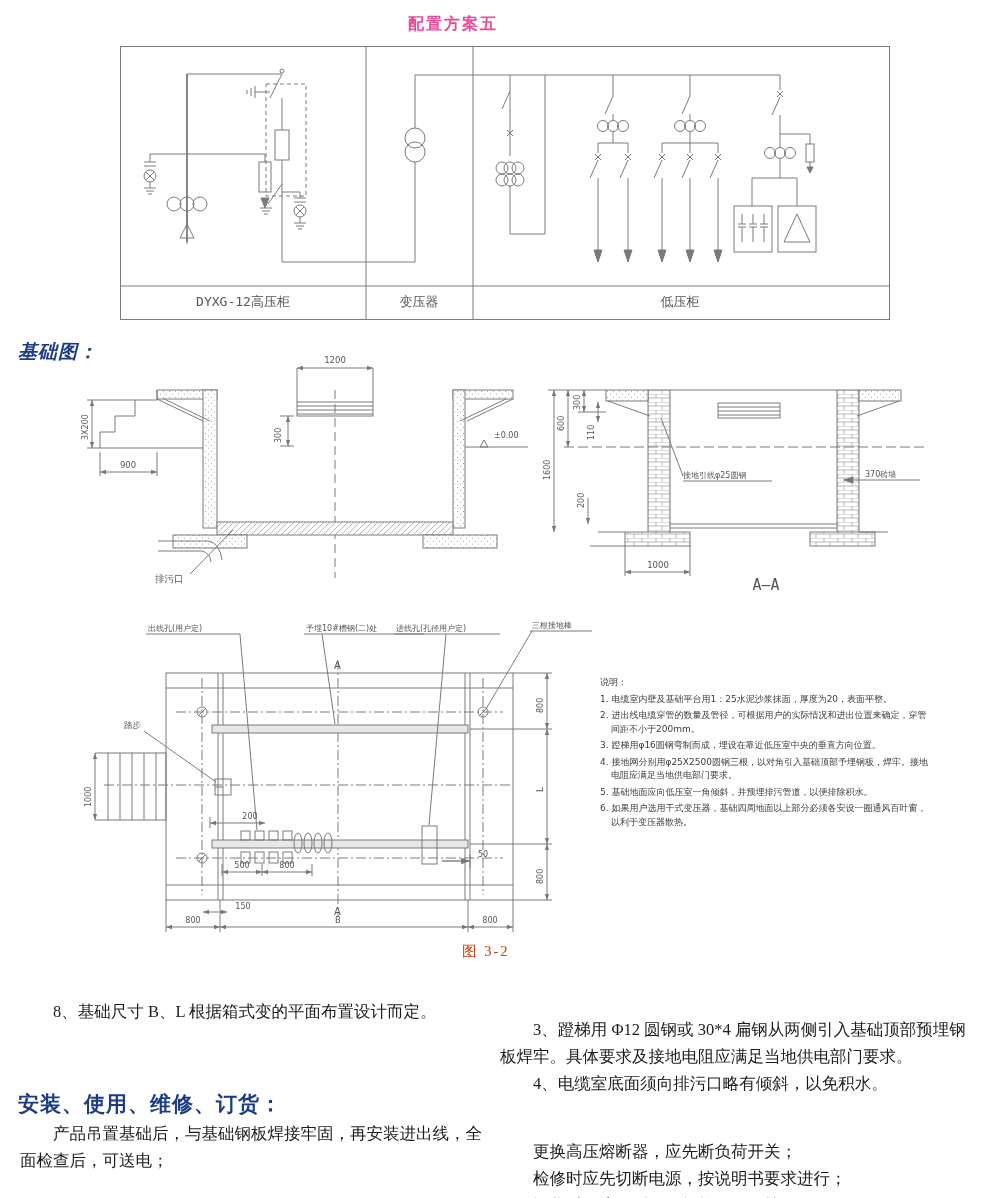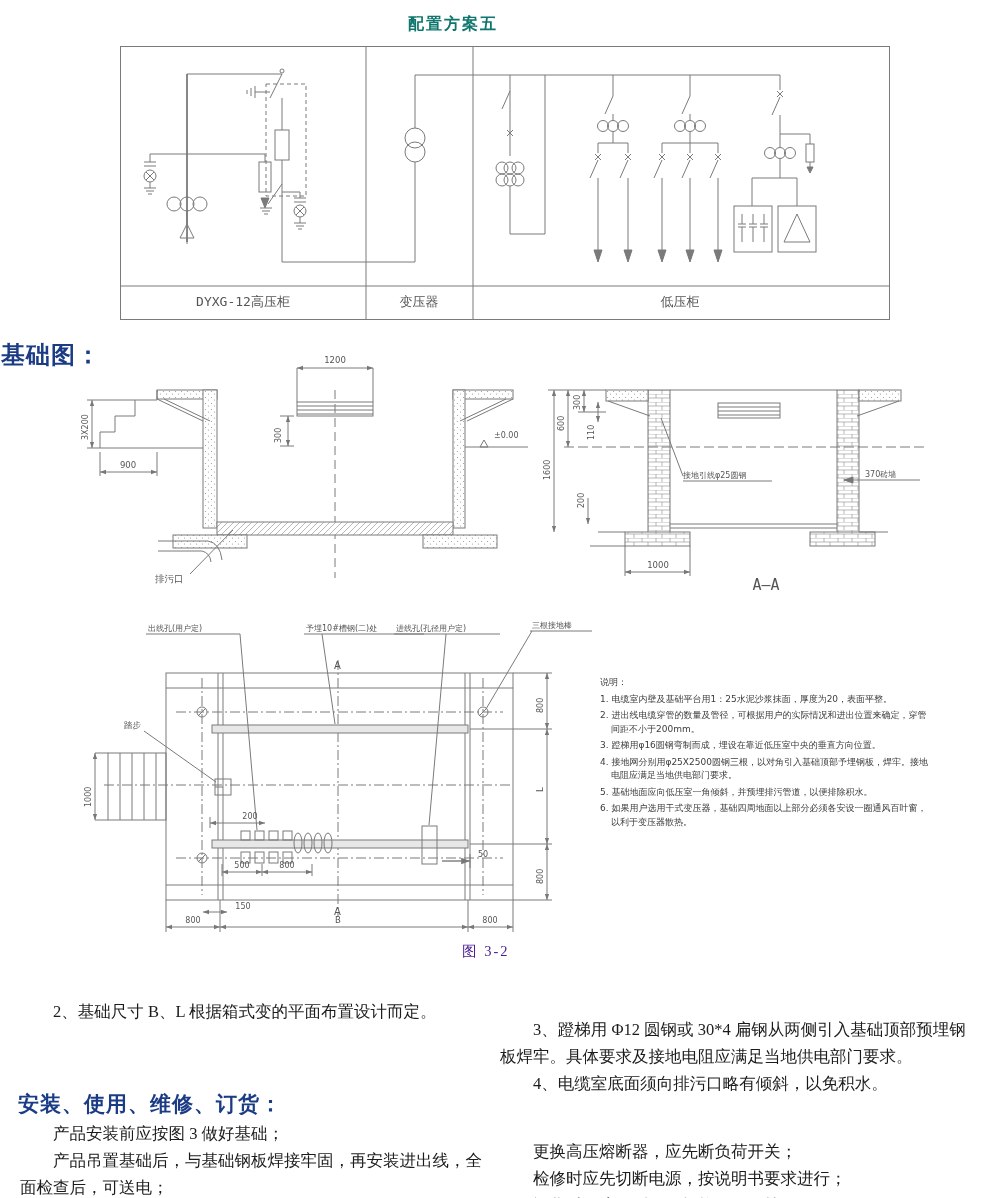--- a/index.html
+++ b/index.html
@@ -4,41 +4,41 @@
 <style>
   html,body{margin:0;padding:0;}
   body{
     width:990px;height:1198px;position:relative;background:#ffffff;
     font-family:"Liberation Serif","DejaVu Serif",serif;color:#1b1b1b;
     overflow:hidden;
   }
   .abs{position:absolute;}
   .page-title{
     top:14px;left:0;width:906px;text-align:center;
-    font-size:16px;font-weight:bold;letter-spacing:2px;color:#0f766e;
+    font-size:16px;font-weight:bold;letter-spacing:2px;color:#ec4899;
   }
   .blue-head{
     color:#1b3c85;font-weight:bold;font-family:"Liberation Sans","DejaVu Sans",sans-serif;
   }
-  .head1{top:339px;left:1px;font-size:24px;letter-spacing:1px;}
+  .head1{top:339px;left:18px;font-size:19px;letter-spacing:1px;font-style:italic;}
   .head2{top:1090px;left:18px;font-size:21px;letter-spacing:1px;}
   .notes{
     top:676px;left:600px;width:334px;
     font-family:"DejaVu Sans","Liberation Sans",sans-serif;
     font-size:9px;line-height:1.5;color:#3c3c3c;
   }
   .notes p{margin:0 0 3px 0;padding-left:11px;text-indent:-11px;}
   .notes .nh{padding-left:0;text-indent:0;}
   .col{font-size:16.5px;line-height:27px;}
   .col p{margin:0;text-indent:2em;}
   .lcol{left:20px;width:474px;}
   .rcol{left:500px;width:478px;margin-top:18px;}
   .bodytop{top:998px;}
   .installtop{top:1120px;}
-  .figcap{top:942px;left:462px;font-size:14.5px;color:#4c1d95;letter-spacing:2px;}
+  .figcap{top:942px;left:462px;font-size:14.5px;color:#c2410c;letter-spacing:2px;}
   svg text{font-family:"DejaVu Sans","Liberation Sans",sans-serif;fill:#555;}
   svg .cad{font-family:"DejaVu Sans Mono","Liberation Mono",monospace;}
 </style>
 </head>
 <body>
 
 <div class="abs page-title">配置方案五</div>
 
 <svg class="abs" style="left:120px;top:46px;" width="770" height="274" viewBox="0 0 770 274">
   <g stroke="#7a7a7a" fill="none" stroke-width="1">
@@ -486,30 +486,29 @@
   <p class="nh">说明：</p>
   <p>1. 电缆室内壁及基础平台用1：25水泥沙浆抹面，厚度为20，表面平整。</p>
   <p>2. 进出线电缆穿管的数量及管径，可根据用户的实际情况和进出位置来确定，穿管间距不小于200mm。</p>
   <p>3. 蹬梯用φ16圆钢弯制而成，埋设在靠近低压室中央的垂直方向位置。</p>
   <p>4. 接地网分别用φ25X2500圆钢三根，以对角引入基础顶部予埋钢板，焊牢。接地电阻应满足当地供电部门要求。</p>
   <p>5. 基础地面应向低压室一角倾斜，并预埋排污管道，以便排除积水。</p>
   <p>6. 如果用户选用干式变压器，基础四周地面以上部分必须各安设一圈通风百叶窗，以利于变压器散热。</p>
 </div>
 
 <div class="abs col lcol bodytop">
-  <p>2、基础尺寸 B、L 根据箱式变的平面布置设计而定。</p>
+  <p>8、基础尺寸 B、L 根据箱式变的平面布置设计而定。</p>
 </div>
 <div class="abs col rcol bodytop">
   <p>3、蹬梯用 Φ12 圆钢或 30*4 扁钢从两侧引入基础顶部预埋钢板焊牢。具体要求及接地电阻应满足当地供电部门要求。</p>
   <p>4、电缆室底面须向排污口略有倾斜，以免积水。</p>
 </div>
 
 <div class="abs blue-head head2">安装、使用、维修、订货：</div>
 
 <div class="abs col lcol installtop">
-  <p>产品安装前应按图 3 做好基础；</p>
   <p>产品吊置基础后，与基础钢板焊接牢固，再安装进出线，全面检查后，可送电；</p>
 </div>
 <div class="abs col rcol installtop">
   <p>更换高压熔断器，应先断负荷开关；</p>
   <p>检修时应先切断电源，按说明书要求进行；</p>
   <p>订货时要注明型号、规格、数量等。</p>
 </div>
 
 </body></html>

